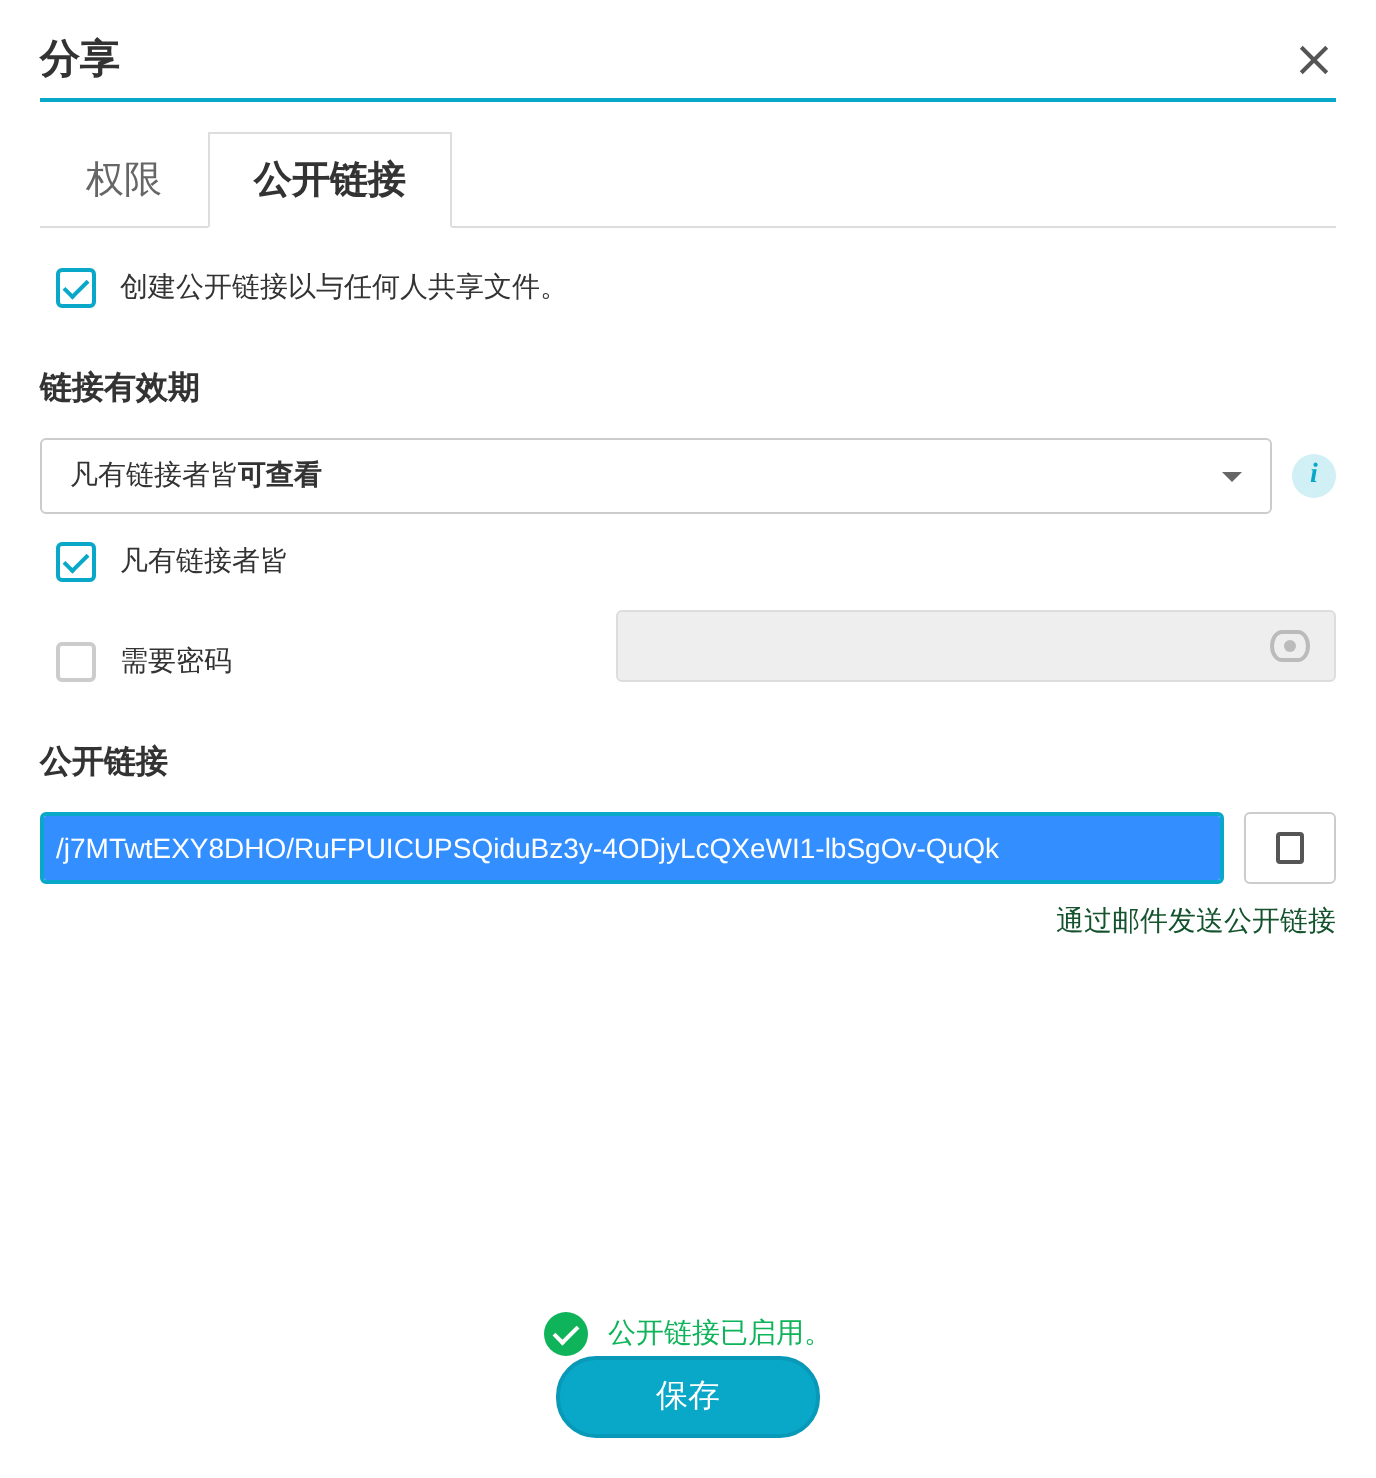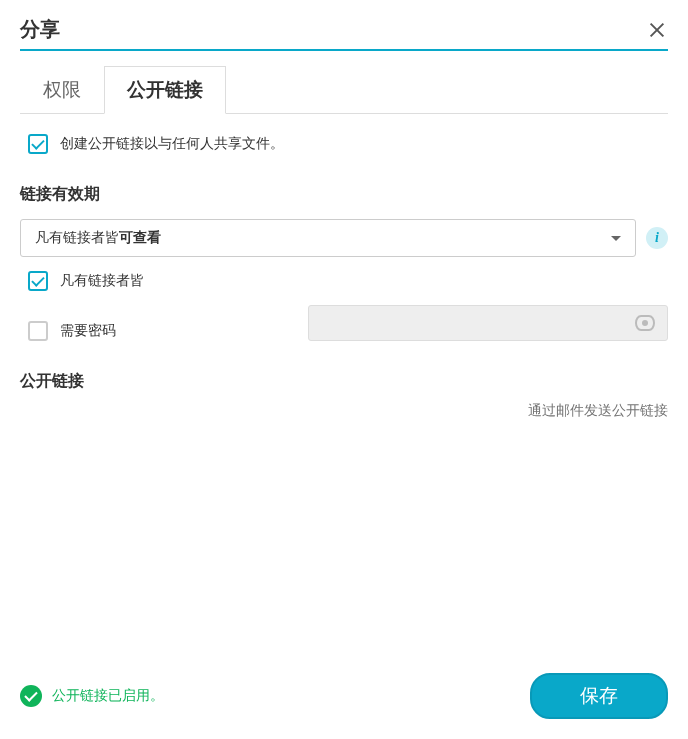--- a/index.html
+++ b/index.html
@@ -243,30 +243,30 @@
     left:-5px; top:-5px;
     width:14px; height:16px;
     border:2px solid #555;
     border-radius:2px;
     background:#fff;
     z-index:-1;
   }
 
   .email-link {
     text-align: right;
-    color: #737373;
+    color: #14532d;
     cursor: pointer;
     margin-top: -4px;
   }
 
   .footer {
     display: flex;
-    justify-content: space-between;
     align-items: center;
     margin-top: auto;
+    flex-direction: column;
   }
   .status {
     display: flex;
     align-items: center;
     gap: 10px;
     color: #0fb45a;
     font-weight: 500;
   }
   .check-circle {
     width: 22px; height: 22px;
@@ -282,21 +282,21 @@
     border-left:2.5px solid #fff;
     border-bottom:2.5px solid #fff;
     transform: translate(-50%,-50%) rotate(-45deg);
   }
   .save-btn {
     background: #09a8c9;
     color: #fff;
     border: 2px solid #0899b8;
     border-radius: 20px;
     padding: 8px 48px;
-    font-size: 19px;
+    font-size: 16px;
     cursor: pointer;
     font-family: inherit;
   }
 </style>
 </head>
 <body>
 
 <div class="header">
   <div class="title">分享</div>
   <div class="close-btn"></div>
@@ -339,20 +339,28 @@
     </div>
     <div class="disabled-field">
       <span class="eye-icon"></span>
     </div>
   </div>
 
 
 
   <div class="section-title">公开链接</div>
 
+  <div class="link-row">
+    <div class="link-input-wrap">
+      <input class="link-input" readonly="" value="/j7MTwtEXY8DHO/RuFPUICUPSQiduBz3y-4ODjyLcQXeWI1-lbSgOv-QuQk" style="background: rgb(51, 143, 255); color: rgb(255, 255, 255);">
+    </div>
+    <div class="copy-btn">
+      <span class="copy-icon"></span>
+    </div>
+  </div>
 
   <div class="email-link">通过邮件发送公开链接</div>
 
 </div>
 
 <div class="footer">
   <div class="status">
     <span class="check-circle"></span>
     <span>公开链接已启用。</span>
   </div>

